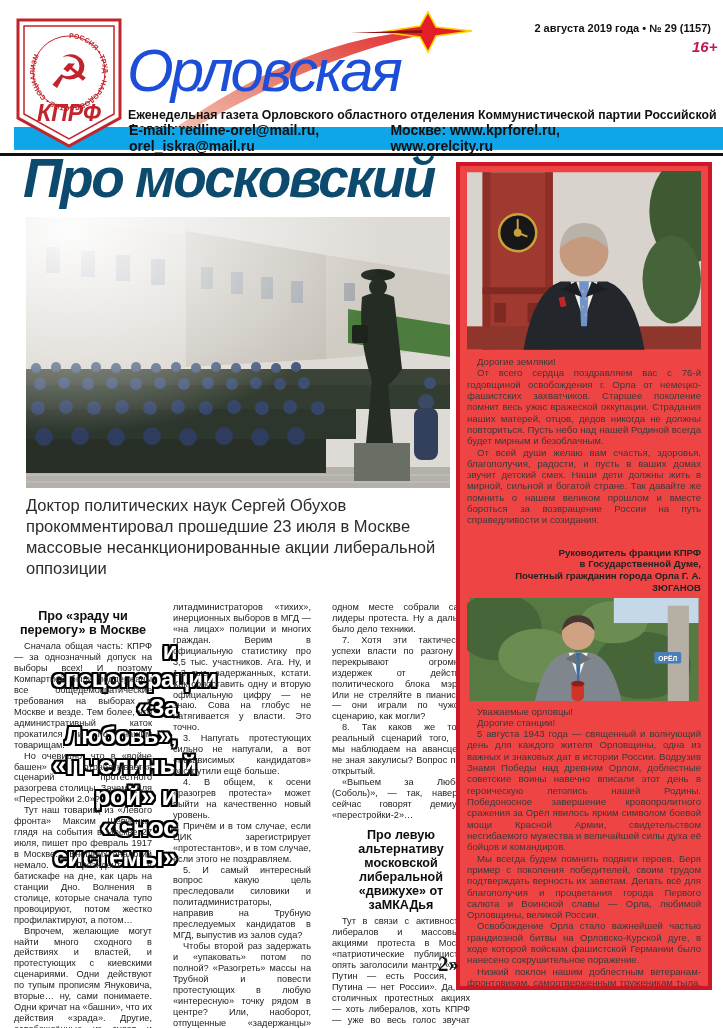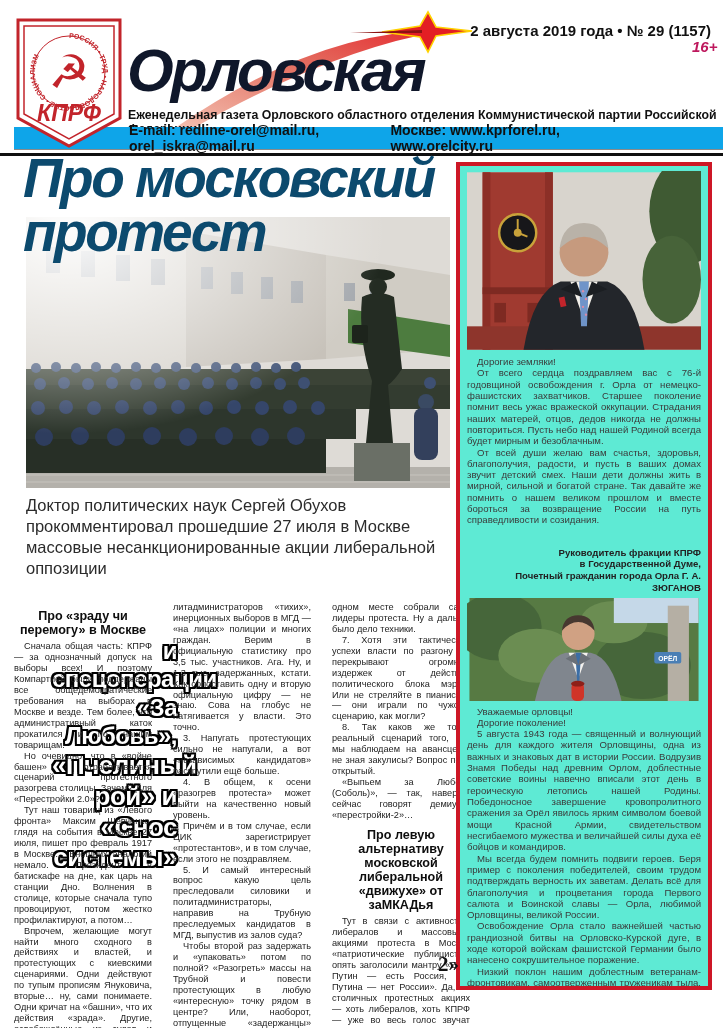--- a/index.html
+++ b/index.html
@@ -9,35 +9,35 @@
     background:#ffffff; overflow:hidden;
     font-family:"Liberation Sans", "DejaVu Sans", sans-serif;
     color:#1a1a1a;
   }
   
   .masthead { position:absolute; top:0; left:0; width:723px; height:156px; }
   .kprf-logo { position:absolute; left:14px; top:16px; width:110px; height:134px; z-index:6; }
   .swoosh { position:absolute; left:120px; top:10px; width:480px; height:120px; z-index:1; }
   .title-black {
     position:absolute; left:127px; top:36px; z-index:2;
-    font-size:60px; font-weight:bold; font-style:italic; letter-spacing:-3px; color:#0f172a;
+    font-size:60px; font-weight:normal; font-style:italic; letter-spacing:-3px; color:#1d4ed8;
   }
   .title-red {
     position:absolute; left:452px; top:40px; z-index:2;
     font-size:64px; font-weight:bold; font-style:italic; letter-spacing:-2px; color:#e31e24;
     text-shadow:2px 0 #ffd200,-2px 0 #ffd200,0 2px #ffd200,0 -2px #ffd200,
                 2px 2px #ffd200,-2px -2px #ffd200,2px -2px #ffd200,-2px 2px #ffd200,4px 4px 0 #f0a500;
   }
   .age-rating {
     position:absolute; left:692px; top:38px; z-index:3;
     font-size:15px; font-weight:bold; font-style:italic; color:#be185d;
   }
   .dateline {
     position:absolute; right:12px; top:22px; z-index:3;
-    font-size:15px; font-weight:bold; color:#111;
+    font-size:11px; font-weight:bold; color:#111;
   }
   .subtitle {
     position:absolute; left:128px; top:108px; width:590px; z-index:3;
     font-size:12.3px; font-weight:bold; color:#111;
   }
   .contact-bar {
     position:absolute; left:14px; top:127px; width:722px; height:23px; z-index:4;
     background:#0ea5e9; border-bottom:1px solid #8a8a8a;
     display:flex; align-items:center; font-size:14px; font-weight:bold; color:#111;
   }
@@ -73,21 +73,21 @@
     text-align:center; font-size:12.6px; line-height:1.12; margin:7px 2px 4px 2px; color:#0d0d0d;
     font-weight:bold; hyphens:manual;
   }
   .page-jump {
     position:absolute; left:438px; top:952px; z-index:3;
     font-size:21px; font-weight:bold; color:#111; font-family:"Liberation Serif", serif;
   }
   
   .letters-box {
     position:absolute; left:456px; top:162px; width:256px; height:828px; z-index:2;
-    border:4px solid #cd1726; background:#5eead4; padding:5px 7px; overflow:hidden;
+    border:4px solid #cd1726; background:#ef4444; padding:5px 7px; overflow:hidden;
   }
   .letters-box .photo { width:100%; display:block; margin-bottom:5px; }
   .letter { font-size:9.6px; line-height:1.18; text-align:justify; color:#3a3a3a; }
   .letter .salutation { text-indent:10px; }
   .letter p { text-indent:10px; }
   .letter .signature { text-align:right; font-weight:bold; color:#222; margin-top:21px; line-height:1.22; }
   .letter.second { margin-top:2px; }
   .mt4 { margin-top:4px; }
 </style>
 </head>
@@ -131,21 +131,20 @@
 
     <div class="contact-bar">
       <span class="email">E-mail: redline-orel@mail.ru, orel_iskra@mail.ru</span>
       <span class="sites">Москве: www.kprforel.ru, www.orelcity.ru</span>
     </div>
     <div class="header-rule"></div>
   </div>
 
   <h1 class="headline">
     <span>Про московский</span><br>
-    <span>протест</span>
   </h1>
 
   <div class="protest-photo">
     <svg viewBox="0 0 424 271" width="424" height="271" aria-hidden="true">
       <defs>
         <radialGradient id="fadeTL" cx="0.1" cy="0.05" r="0.75">
           <stop offset="0" stop-color="#ffffff" stop-opacity="0.95"></stop>
           <stop offset="1" stop-color="#ffffff" stop-opacity="0"></stop>
         </radialGradient>
       </defs>
@@ -245,21 +244,21 @@
         <rect x="326" y="108" width="16" height="18" rx="2" fill="#1d241c"></rect>
       </g>
       <rect width="424" height="271" fill="url(#fadeTL)"></rect>
     </svg>
     <div class="photo-caption">
       <div class="cap1">и спецоперации «За Любовь»,</div>
       <div class="cap2">«Пчелиный рой» и «Снос системы»</div>
     </div>
   </div>
 
-  <div class="standfirst">Доктор политических наук Сергей Обухов прокомментировал прошедшие 27 июля в Москве массовые несанкционированные акции либеральной оппозиции</div>
+  <div class="standfirst">Доктор политических наук Сергей Обухов прокомментировал прошедшие 23 июля в Москве массовые несанкционированные акции либеральной оппозиции</div>
 
   <div class="columns">
     <div class="col">
       <h3>Про «зраду чи перемогу» в Москве</h3>
       <p>Сначала общая часть: КПРФ — за однозначный допуск на выборы всех! И поэтому Компартией были поддержаны все общедемократические требования на выборах в Москве и везде. Тем более, что административный каток прокатился и по нашим товарищам.</p>
       <p>Но очевидно, что в «войне башен» отрабатывается сценарий протестного разогрева столицы. Зачем? Для «Перестройки 2.0»?</p>
       <p>Тут наш товарищ из «Левого фронта» Максим Шевченко, глядя на события в Москве 27 июля, пишет про февраль 1917 в Москве… Внешних аналогий немало. Президент в батискафе на дне, как царь на станции Дно. Волнения в столице, которые сначала тупо провоцируют, потом жестко профилактируют, а потом…</p>
       <p>Впрочем, желающие могут найти много сходного в действиях и властей, и протестующих с киевскими сценариями. Одни действуют по тупым прописям Януковича, вторые… ну, сами понимаете. Одни кричат на «башни», что их действия «зрада». Другие, освобождённые из судов и автозаков, что «перемога».</p>
       <p>В общем, аналитикам разбираться, где «зрада», а где «перемога», ещё предстоит…</p>
 
@@ -359,21 +358,21 @@
         <path d="M126,63 L116,57 L113,70 Z" fill="#6a7077"></path>
         <circle cx="113" cy="37" r="17" fill="#d0a183"></circle>
         <path d="M96,34 Q98,18 113,18 Q128,18 130,34 Q122,25 113,25 Q104,25 96,34 Z" fill="#473830"></path>
         <rect x="106" y="88" width="13" height="19" rx="5" fill="#d03428"></rect>
         <ellipse cx="112.5" cy="89" rx="7" ry="3" fill="#8e1f18"></ellipse>
       </g>
     </svg>
 
     <div class="letter second">
       <div class="salutation">Уважаемые орловцы!</div>
-      <div class="salutation">Дорогие поколение!</div>
+      <div class="salutation">Дорогие станции!</div>
       <p>5 августа 1943 года — священный и волнующий день для каждого жителя Орловщины, одна из важных и знаковых дат в истории России. Водрузив Знамя Победы над древним Орлом, доблестные советские воины навечно вписали этот день в героическую летопись нашей Родины. Победоносное завершение кровопролитного сражения за Орёл явилось ярким символом боевой мощи Красной Армии, свидетельством несгибаемого мужества и величайшей силы духа её бойцов и командиров.</p>
       <p>Мы всегда будем помнить подвиги героев. Беря пример с поколения победителей, своим трудом подтверждать верность их заветам. Делать всё для благополучия и процветания города Первого салюта и Воинской славы — Орла, любимой Орловщины, великой России.</p>
       <p>Освобождение Орла стало важнейшей частью грандиозной битвы на Орловско-Курской дуге, в ходе которой войскам фашистской Германии было нанесено сокрушительное поражение.</p>
       <p>Низкий поклон нашим доблестным ветеранам-фронтовикам, самоотверженным труженикам тыла, детям войны, наравне со взрослыми вынесшим на своих плечах все тяготы военного лихолетья!</p>
 
     </div>
   </div>
 
 </div>
 

